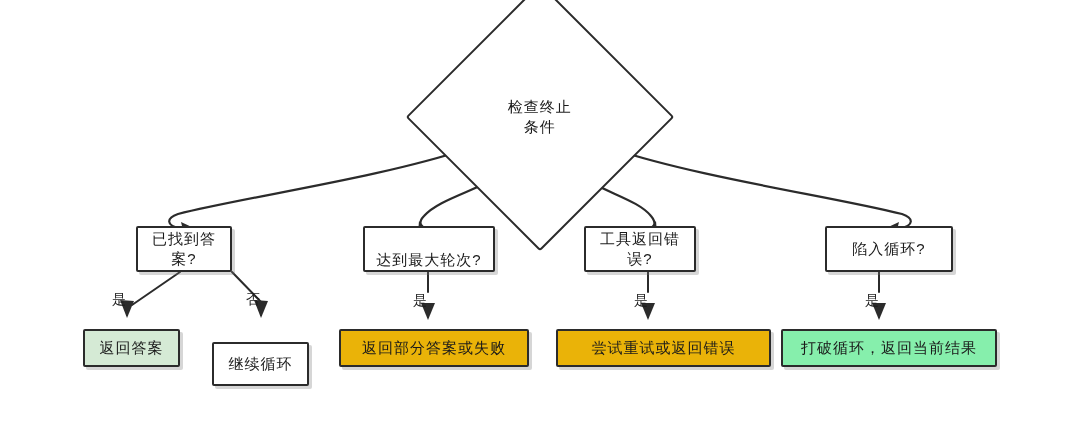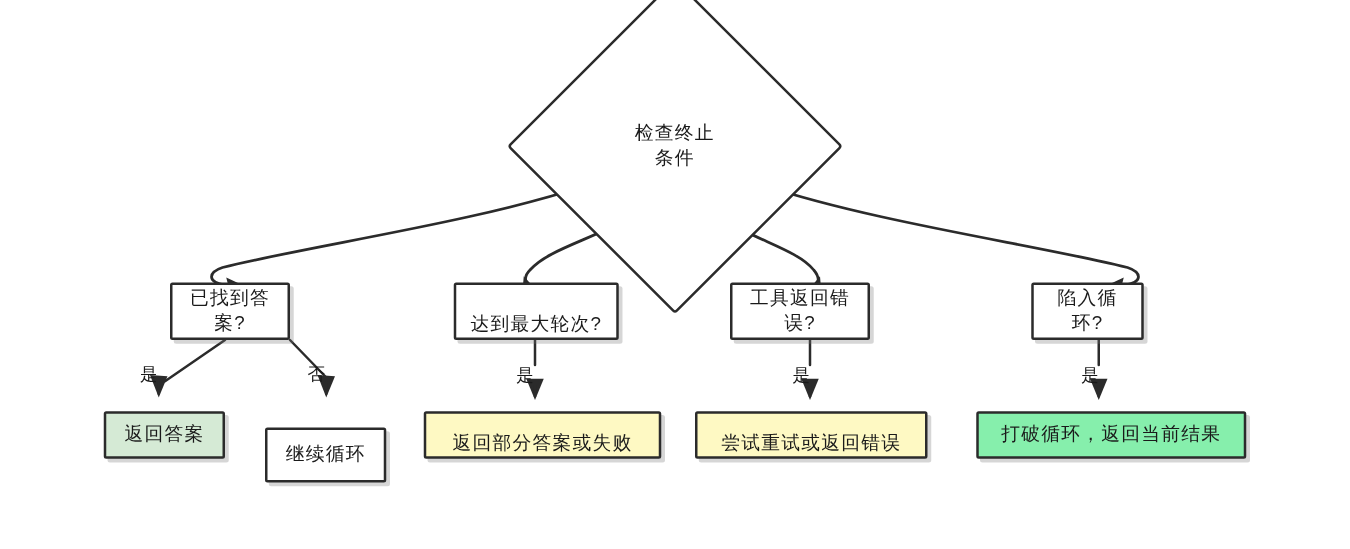--- a/index.html
+++ b/index.html
@@ -54,21 +54,21 @@
   
   .rect {
     border: 2.2px solid #2b2b2b;
     background: #ffffff;
     border-radius: 2px;
     font-size: 15px;
     box-shadow: 3px 3px 0 rgba(120,120,120,0.30);
     padding: 0 10px;
   }
   .rect.green  { background: #d5ead5; }
-  .rect.pink   { background: #fef9c3; align-items: flex-end; }
+  .rect.pink   { background: #eab308; }
   .rect.yellow { background: #86efac; }
 
   .edge-label {
     position: absolute;
     font-size: 14px;
     color: #1a1a1a;
     z-index: 3;
     background: transparent;
   }
 </style>
@@ -153,21 +153,21 @@
   </div>
 
   <div class="node rect" style="left:363px; top:226px; width:132px; height:46px;align-items:flex-end;">
     <span>达到最大轮次?</span>
   </div>
 
   <div class="node rect" style="left:584px; top:226px; width:112px; height:46px;">
     <span>工具返回错误?</span>
   </div>
 
-  <div class="node rect" style="left:825px; top:226px; width:90px; height:46px;">
+  <div class="node rect" style="left:825px; top:226px; width:128px; height:46px;text-align:right;">
     <span>陷入循环?</span>
   </div>
 
   <div class="edge-label" style="left:112px; top:291px;">是</div>
 
   <div class="edge-label" style="left:246px; top:291px;">否</div>
 
   <div class="edge-label" style="left:413px; top:292px;">是</div>
 
   <div class="edge-label" style="left:634px; top:292px;">是</div>
@@ -179,21 +179,21 @@
   </div>
 
   <div class="node rect" style="left:212px; top:342px; width:97px; height:44px;">
     <span>继续循环</span>
   </div>
 
   <div class="node rect pink" style="left:339px; top:329px; width:190px; height:38px;">
     <span>返回部分答案或失败</span>
   </div>
 
-  <div class="node rect pink" style="left:556px; top:329px; width:186px; height:38px;">
+  <div class="node rect pink" style="left:556px; top:329px; width:215px; height:38px;">
     <span>尝试重试或返回错误</span>
   </div>
 
   <div class="node rect yellow" style="left:781px; top:329px; width:216px; height:38px;">
     <span>打破循环，返回当前结果</span>
   </div>
 
 </div>
 
 </body></html>

